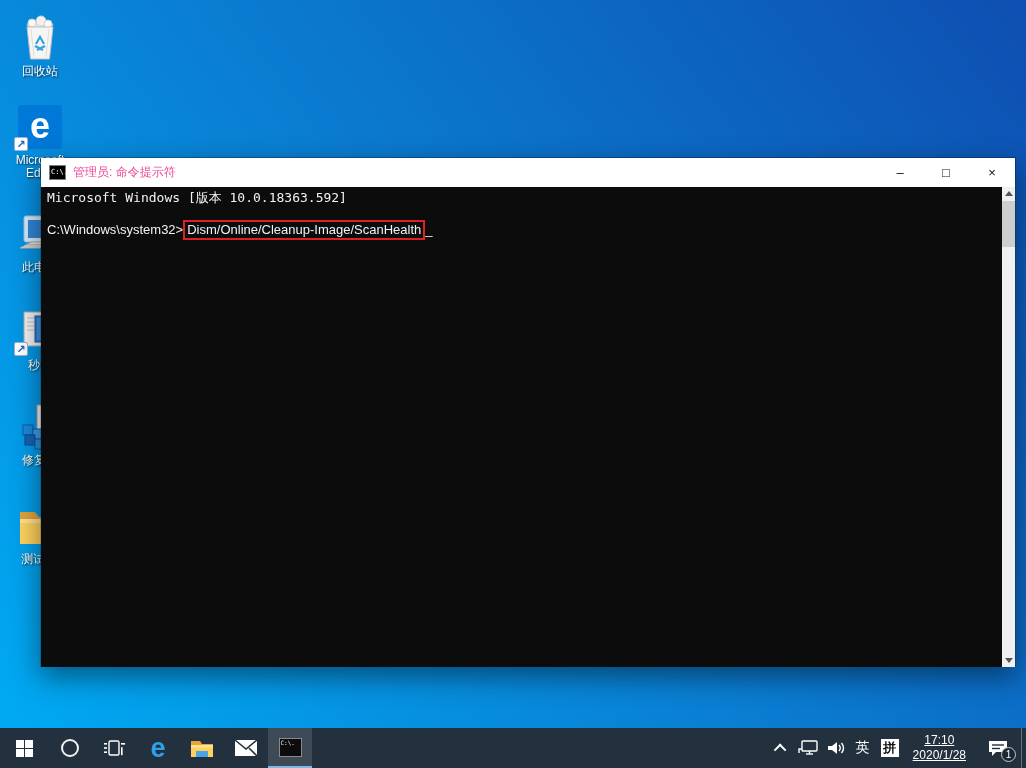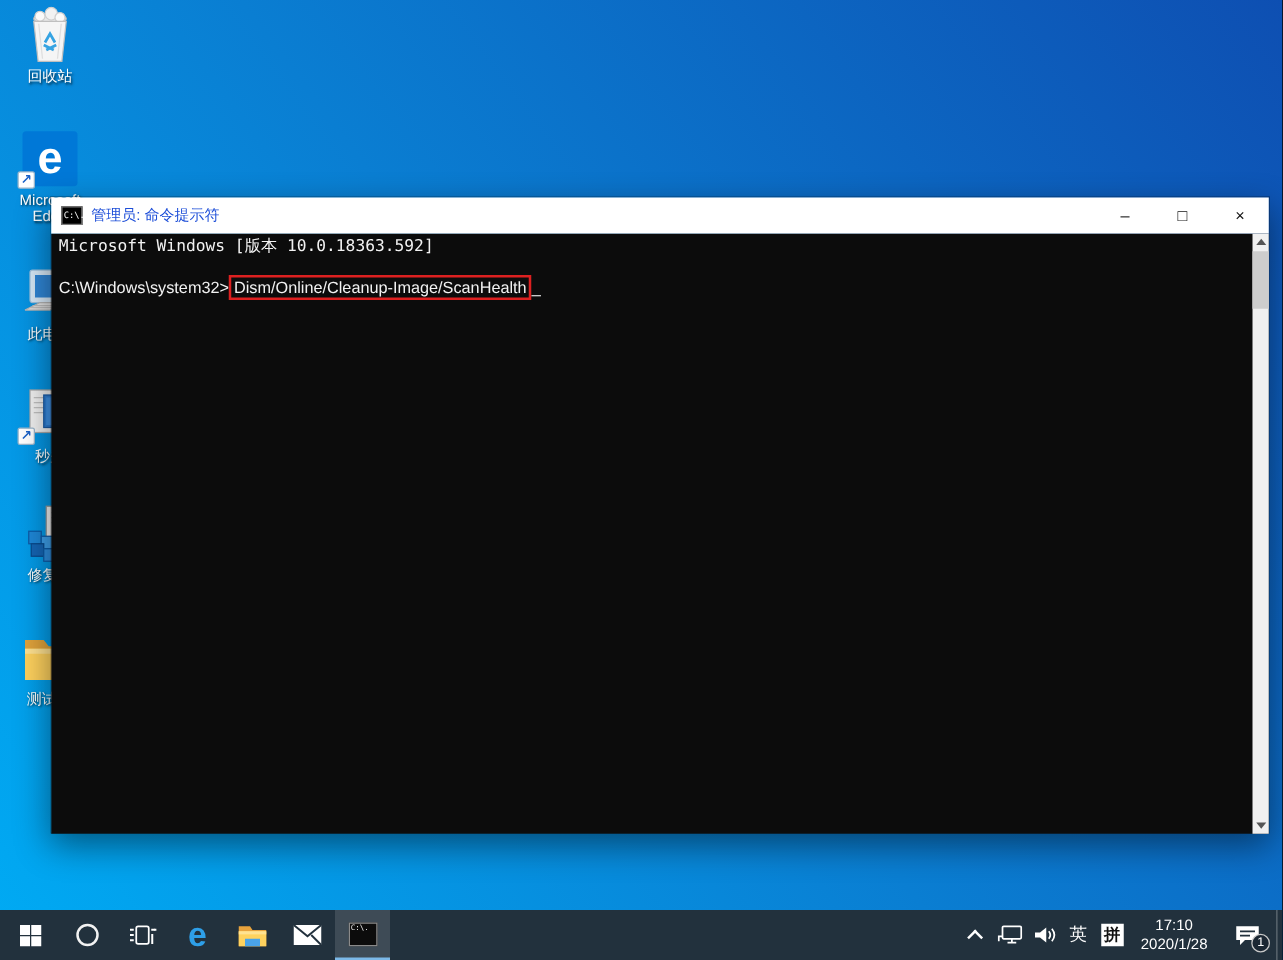--- a/index.html
+++ b/index.html
@@ -17,21 +17,21 @@
   .sc-badge{position:absolute;left:12px;bottom:0;width:14px;height:14px;background:#fff;
     border:1px solid #9bb6cc;border-radius:2px;font-size:11px;line-height:12px;color:#1c62c8;font-weight:bold;}
 
   
   .cmdwin{position:absolute;left:40px;top:157px;width:976px;height:510px;
     box-shadow:0 10px 26px rgba(0,0,0,.45);border:1px solid rgba(0,0,0,.35);}
   .titlebar{height:29px;background:#fff;display:flex;align-items:center;padding-left:8px;}
   .cmdico{width:17px;height:15px;background:#000;border:1px solid #7d7d7d;color:#fff;
     font-family:"DejaVu Sans Mono",monospace;font-size:7px;line-height:13px;text-align:left;
     padding-left:1px;margin-right:7px;flex:none;}
-  .wtitle{font-size:12px;color:#1d4ed8;flex:1;white-space:nowrap;overflow:hidden;}
+  .wtitle{font-size:12px;color:#ec4899;flex:1;white-space:nowrap;overflow:hidden;}
   .ctrls{display:flex;height:29px;}
   .ctrl{width:46px;height:29px;display:flex;align-items:center;justify-content:center;
     font-size:13px;color:#111;cursor:pointer;}
   .termwrap{display:flex;height:480px;background:#0c0c0c;}
   .term{flex:1;padding:3px 0 0 6px;overflow:hidden;cursor:text;}
   .tline{font-family:"DejaVu Sans Mono","Liberation Mono",monospace;font-size:13px;
     line-height:16px;height:16px;color:#f2f2f2;white-space:pre;}
   .redbox{display:inline-block;border:2px solid #dd2020;padding:0 2px;margin:-3px 0;}
   .cursor{animation:blink 1s steps(1) infinite;}
   @keyframes blink{50%{opacity:0;}}
@@ -58,33 +58,33 @@
   .cmdtask .mini{width:23px;height:19px;background:#0c0c0c;border:1px solid #8a8a8a;color:#eee;
     font-family:"DejaVu Sans Mono",monospace;font-size:6px;line-height:8px;text-align:left;padding-left:1px;}
   .tray{margin-left:auto;display:flex;align-items:stretch;}
   .trayit{display:flex;align-items:center;justify-content:center;cursor:pointer;flex:none;}
   .chev{width:9px;height:9px;border-left:2px solid #fff;border-top:2px solid #fff;
     transform:rotate(45deg) translateY(2px);}
   .lang{font-size:14px;}
   .imebox{width:18px;height:18px;background:#fff;color:#111;font-size:13px;line-height:18px;
     text-align:center;font-weight:bold;}
   .clock{flex-direction:column;justify-content:center;font-size:12px;line-height:15px;
-    text-align:center;padding:0 9px;}
+    text-align:center;padding:0 9px;text-decoration:underline;}
   .action{position:relative;width:46px;}
   .badge{position:absolute;right:5px;bottom:6px;width:15px;height:15px;border-radius:50%;
     background:#1b2733;border:1px solid #c9c9c9;color:#fff;font-size:10px;line-height:13px;
     text-align:center;}
   .showdesk{width:5px;border-left:1px solid rgba(255,255,255,.3);cursor:pointer;}
 </style>
 </head>
 <body>
 
 <div class="screen">
 
-  <div class="dicon" style="top:4px">
+  <div class="dicon" style="top:14px">
     <div class="ic">
       <svg width="46" height="46" viewBox="0 0 46 46">
         <ellipse cx="23" cy="10" rx="13" ry="4" fill="#e9e9e9" stroke="#bdbdbd"></ellipse>
         <circle cx="15" cy="8" r="4" fill="#fafafa" stroke="#cfcfcf"></circle>
         <circle cx="24" cy="6" r="5" fill="#f2f2f2" stroke="#cfcfcf"></circle>
         <circle cx="31" cy="9" r="4" fill="#fafafa" stroke="#cfcfcf"></circle>
         <path d="M10 12 L36 12 L32.5 44 L13.5 44 Z" fill="#f5f5f5" stroke="#bfbfbf"></path>
         <path d="M14 14 L17 42" stroke="#dedede" fill="none"></path>
         <path d="M32 14 L29 42" stroke="#dedede" fill="none"></path>
         <path d="M19 29 L23 22 L27 29" stroke="#35a3e2" stroke-width="2.2" fill="none"></path>

